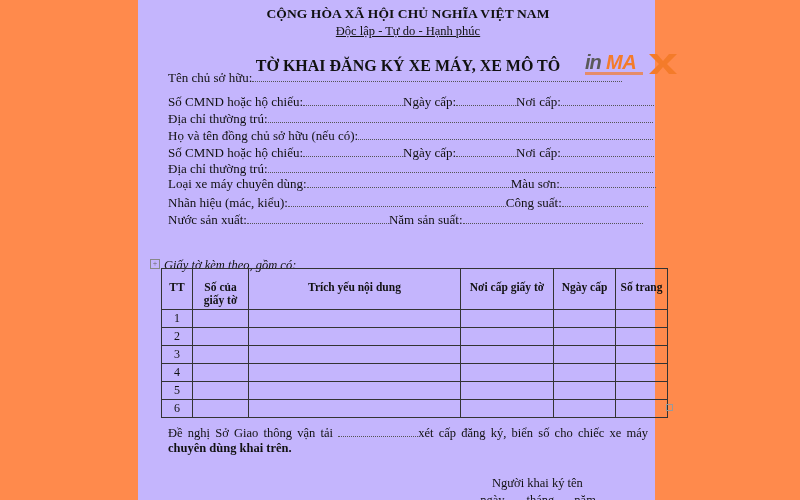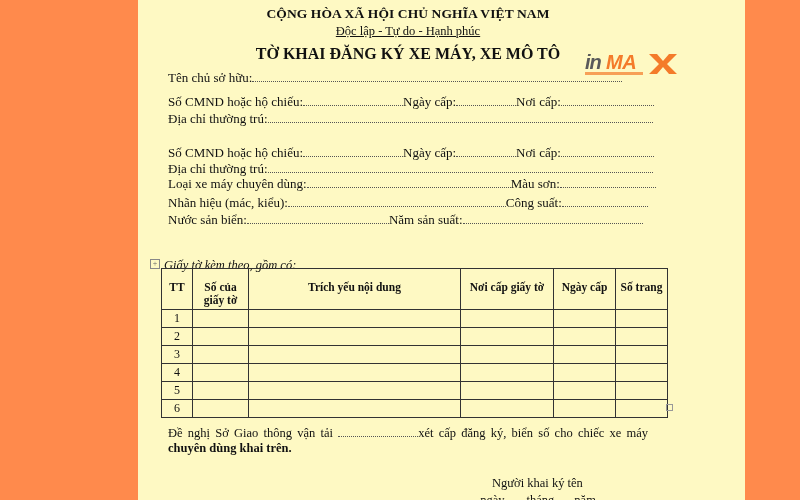--- a/index.html
+++ b/index.html
@@ -3,27 +3,27 @@
   <meta charset="utf-8">
   <style>
     html, body { margin:0; padding:0; }
     body {
       width:800px; height:500px; overflow:hidden;
       background:#FF8A4C; position:relative;
       font-family:"Liberation Serif", "DejaVu Serif", serif;
       color:#111;
     }
     .paper {
-      position:absolute; left:138px; top:0; width:607px; height:500px;
-      background:#fef9c3;
+      position:absolute; left:138px; top:0; width:517px; height:500px;
+      background:#c4b5fd;
     }
     .abs { position:absolute; white-space:nowrap; }
     .nation { left:0; width:540px; text-align:center; top:6px; font-weight:bold; font-size:13.5px; letter-spacing:0.1px; }
     .motto { left:0; width:540px; text-align:center; top:24px; font-size:12.5px; text-decoration:underline; }
-    .title { left:0; width:540px; text-align:center; top:45px; font-weight:bold; font-size:16px; }
+    .title { left:0; width:540px; text-align:center; top:57px; font-weight:bold; font-size:16px; }
     .logo { left:445px; top:50px; width:95px; height:28px; }
     .field { font-size:13px; left:30px; }
     .dots { display:inline-block; border-bottom:1px dotted #555; height:10px; vertical-align:baseline; }
     .attach { left:26px; top:258px; font-size:12.5px; font-style:italic; }
     .move-handle { left:12px; top:259px; width:8px; height:8px; border:1px solid #888; font-size:8px; line-height:8px; text-align:center; color:#666; }
     table.docs {
       position:absolute; left:23px; top:268px; width:506px; border-collapse:collapse;
       font-size:12px; table-layout:fixed;
     }
     table.docs th, table.docs td { border:1px solid #333; padding:0; text-align:center; }
@@ -56,39 +56,42 @@
   </div>
 
   <div class="abs field" style="top:94px;">
     <span>Số CMND hoặc hộ chiếu:</span><span class="dots" style="width:100px;"></span><span>Ngày cấp:</span><span class="dots" style="width:60px;"></span><span>Nơi cấp:</span><span class="dots" style="width:93px;"></span>
   </div>
 
   <div class="abs field" style="top:111px;">
     <span>Địa chỉ thường trú:</span><span class="dots" style="width:385px;"></span>
   </div>
 
+  <div class="abs field" style="top:128px;">
+    <span>Họ và tên đồng chủ sở hữu (nếu có):</span><span class="dots" style="width:295px;"></span>
+  </div>
 
   <div class="abs field" style="top:145px;">
     <span>Số CMND hoặc hộ chiếu:</span><span class="dots" style="width:100px;"></span><span>Ngày cấp:</span><span class="dots" style="width:60px;"></span><span>Nơi cấp:</span><span class="dots" style="width:93px;"></span>
   </div>
 
   <div class="abs field" style="top:161px;">
     <span>Địa chỉ thường trú:</span><span class="dots" style="width:385px;"></span>
   </div>
 
   <div class="abs field" style="top:176px;">
     <span>Loại xe máy chuyên dùng:</span><span class="dots" style="width:204px;"></span><span>Màu sơn:</span><span class="dots" style="width:96px;"></span>
   </div>
 
   <div class="abs field" style="top:195px;">
     <span>Nhãn hiệu (mác, kiểu):</span><span class="dots" style="width:218px;"></span><span>Công suất:</span><span class="dots" style="width:86px;"></span>
   </div>
 
   <div class="abs field" style="top:212px;">
-    <span>Nước sản biển:</span><span class="dots" style="width:142px;"></span><span>Năm sản suất:</span><span class="dots" style="width:180px;"></span>
+    <span>Nước sản xuất:</span><span class="dots" style="width:142px;"></span><span>Năm sản suất:</span><span class="dots" style="width:180px;"></span>
   </div>
 
 
 
   <div class="abs move-handle">+</div>
   <div class="abs attach">Giấy tờ kèm theo, gồm có:</div>
 
   <table class="docs">
     <colgroup>
       <col style="width:31px">

